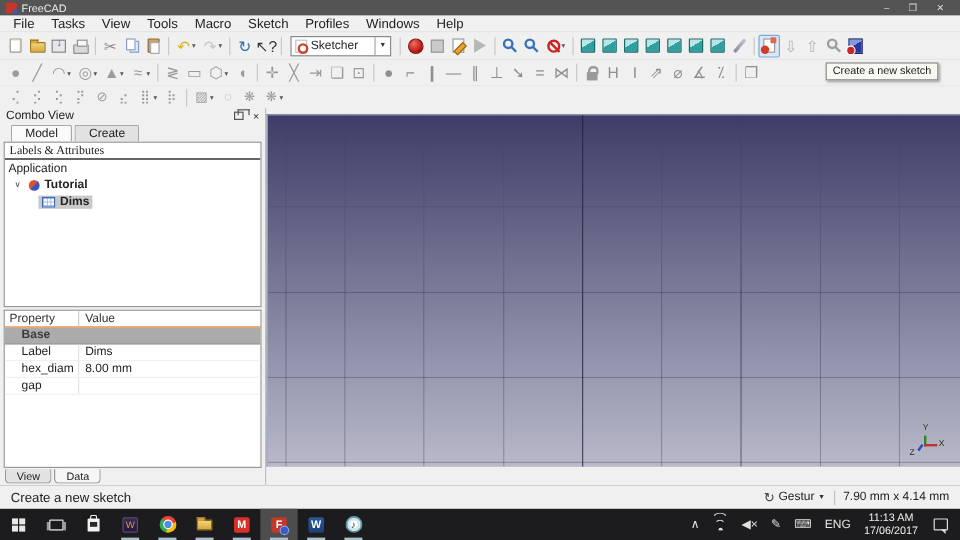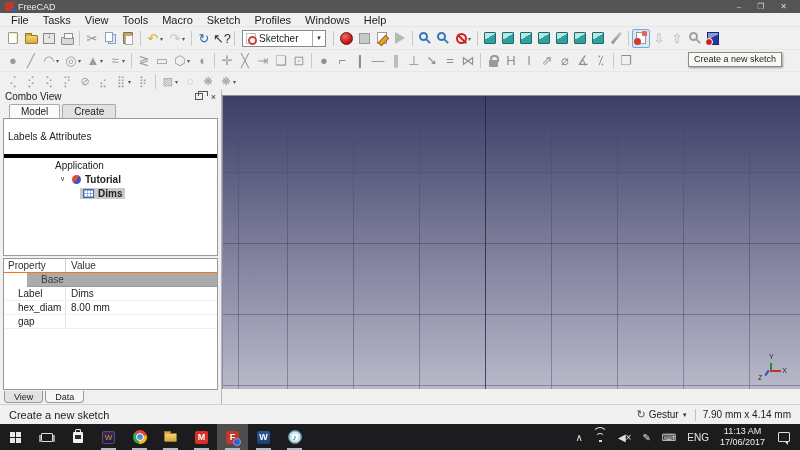--- a/index.html
+++ b/index.html
@@ -76,35 +76,35 @@
   .dock { width:222px; border-right:1px solid #b5b5b5; background:#f0f0f0; position:relative; }
   .dock-title { height:13px; display:flex; align-items:center; padding:0 5px; font-size:10px; }
   .dock-title .spacer { flex:1; }
   .i-float { width:8px; height:7px; border:1px solid #555; position:relative; margin-right:8px; background:#f0f0f0; }
   .i-float::before { content:""; position:absolute; left:2px; top:-3px; width:8px; height:4px; border:1px solid #555; border-bottom:none; }
   .dock-close { font-size:9px; color:#333; }
   .cv-tabs { display:flex; height:15px; padding-left:9px; align-items:flex-end; }
   .cv-tab { padding:1px 11px; font-size:10px; border:1px solid #a8a8a8; border-bottom:none; background:#e2e2e2; border-radius:2px 2px 0 0; margin-right:2px; }
   .cv-tab.active { background:#fafafa; }
   .tree-box { position:absolute; left:3px; right:3px; top:28px; height:138px; background:#fff; border:1px solid #999; overflow:hidden; font-size:10px; }
-  .tree-header { border-bottom:4px solid #000000; padding:12px 4px; }
-  .tree-row { display:flex; align-items:center; gap:4px; padding:1px 3px; height:14px;margin-left:48px; }
+  .tree-header { border-bottom:1px solid #000000; padding:1px 4px;font-family:Liberation Serif, serif; }
+  .tree-row { display:flex; align-items:center; gap:4px; padding:1px 3px; height:14px; }
   .tw { font-weight:bold; }
   .expander { font-size:7px; color:#444; width:8px; }
   .i-fcdoc { width:9px; height:9px; border-radius:50%; background:linear-gradient(135deg,#e05030 50%,#3858c0 50%); flex:0 0 auto; }
   .i-sheet { width:11px; height:9px; background:#fff; border:1px solid #3a6ab8; background-image:linear-gradient(#9ab4e0 1px,transparent 1px),linear-gradient(90deg,#9ab4e0 1px,transparent 1px); background-size:3px 3px; flex:0 0 auto; }
   .sel { background:#c9c9c9; display:flex; align-items:center; gap:4px; padding:0 3px; }
 
   .prop-box { position:absolute; left:3px; right:3px; top:168px; height:132px; background:#fff; border:1px solid #999; font-size:10px; }
   .prow { display:flex; height:14px; align-items:center; border-bottom:1px solid #f0f0f0; }
   .prow.header { border-bottom:1px solid #f97316; color:#333; }
   .pc1 { width:62px; padding:0 4px 0 14px; border-right:1px solid #e2e2e2; height:100%; display:flex; align-items:center; }
   .prow.header .pc1 { padding-left:4px; border-right:1px solid #cfcfcf; }
   .pc2 { flex:1; padding:0 5px; }
-  .pgroup { height:14px; background:#ababab; color:#3c3c3c; font-weight:normal; display:flex; align-items:center; padding-left:14px; border-bottom:1px solid #9a9a9a;margin-left:23px; }
+  .pgroup { height:14px; background:#ababab; color:#3c3c3c; font-weight:bold; display:flex; align-items:center; padding-left:14px; border-bottom:1px solid #9a9a9a; }
 
   .bottom-tabs { position:absolute; bottom:1px; left:4px; display:flex; gap:2px; }
   .btab { font-size:9px; padding:0 9px; height:12px; display:flex; align-items:center; border:1px solid #999; border-top:none; border-radius:0 0 4px 4px; background:#e2e2e2; }
   .btab.active { background:#f6f6f6; }
 
   
   .vp-wrap { flex:1; position:relative; background:#f0f0f0; }
   .viewport { position:absolute; left:0; right:0; top:5px; bottom:15px; background:linear-gradient(#3d3d68,#b9b9ca); border-top:1px solid #8c8ca4; border-left:1px solid #8c8ca4; }
   .grid { position:absolute; inset:0;
     background-image:

